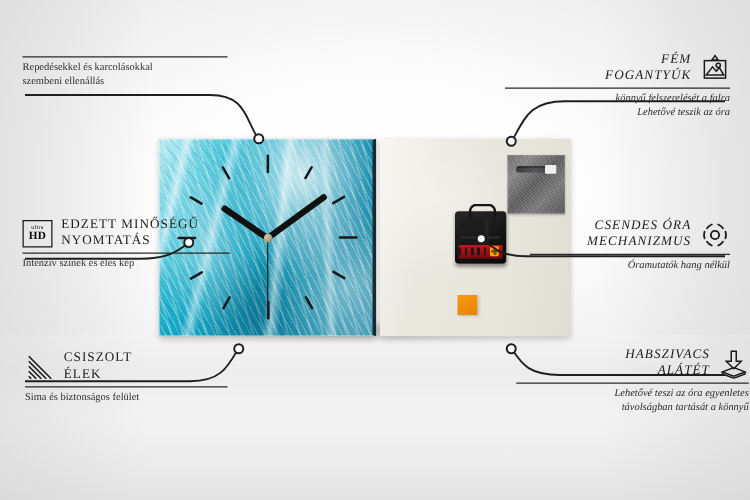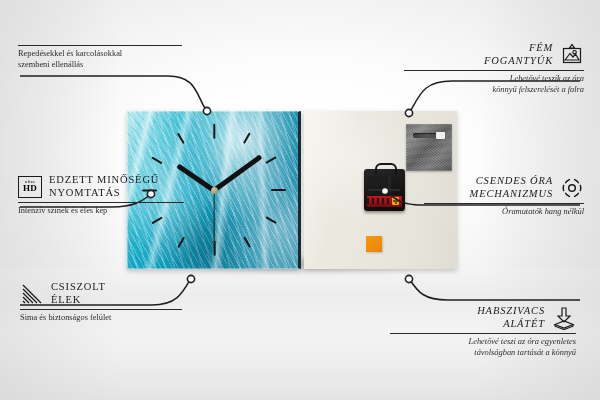--- a/index.html
+++ b/index.html
@@ -247,22 +247,22 @@
     <span class="ico">
       <svg viewBox="0 0 24 24" width="24" height="24" fill="none" stroke="#1b1b1b" stroke-width="1.2">
         <path d="M12 1.5 L9.5 5 H14.5 Z"></path>
         <rect x="3.5" y="5.5" width="17" height="14"></rect>
         <path d="M5 17 L10 10.5 L13 14 L15.5 11 L19 17 Z"></path>
         <circle cx="14.6" cy="9.2" r="1.7"></circle>
       </svg>
     </span>
   </div>
   <div class="cl-rule"></div>
+  <div class="cl-desc">könnyű felszerelését a falra</div>
   <div class="cl-desc">Lehetővé teszik az óra</div>
-  <div class="cl-desc">könnyű felszerelését a falra</div>
 </div>
 
 <div class="callout right" style="right:16px;top:175px;width:160px;">
   <div class="cl-head">
     <span>
       <div class="cl-title">CSENDES ÓRA</div>
       <div class="cl-title">MECHANIZMUS</div>
     </span>
     <span class="ico">
       <svg viewBox="0 0 24 24" width="24" height="24" fill="none" stroke="#1b1b1b" stroke-width="1.5" stroke-linecap="round">
@@ -273,21 +273,21 @@
         <path d="M20.4 14.6 A9 9 0 0 0 20.4 9.4"></path>
         <path d="M18.4 6.6 A9 9 0 0 0 14.6 3.6"></path>
         <circle cx="12" cy="12" r="3.3"></circle>
       </svg>
     </span>
   </div>
   <div class="cl-rule"></div>
   <div class="cl-desc">Óramutatók hang nélkül</div>
 </div>
 
-<div class="callout right" style="right:24px;top:278px;width:186px;margin-top:27px;">
+<div class="callout right" style="right:1px;top:278px;width:186px;">
   <div class="cl-head">
     <span>
       <div class="cl-title">HABSZIVACS</div>
       <div class="cl-title">ALÁTÉT</div>
     </span>
     <span class="ico">
       <svg viewBox="0 0 24 24" width="24" height="24" fill="none" stroke="#1b1b1b" stroke-width="1.2">
         <path d="M10 2 H14 V10 H18 L12 16 L6 10 H10 Z"></path>
         <path d="M3 18.5 L12 15 L21 18.5 L12 22 Z"></path>
         <path d="M3 18.5 V20.2 L12 23.6 L21 20.2 V18.5"></path>

